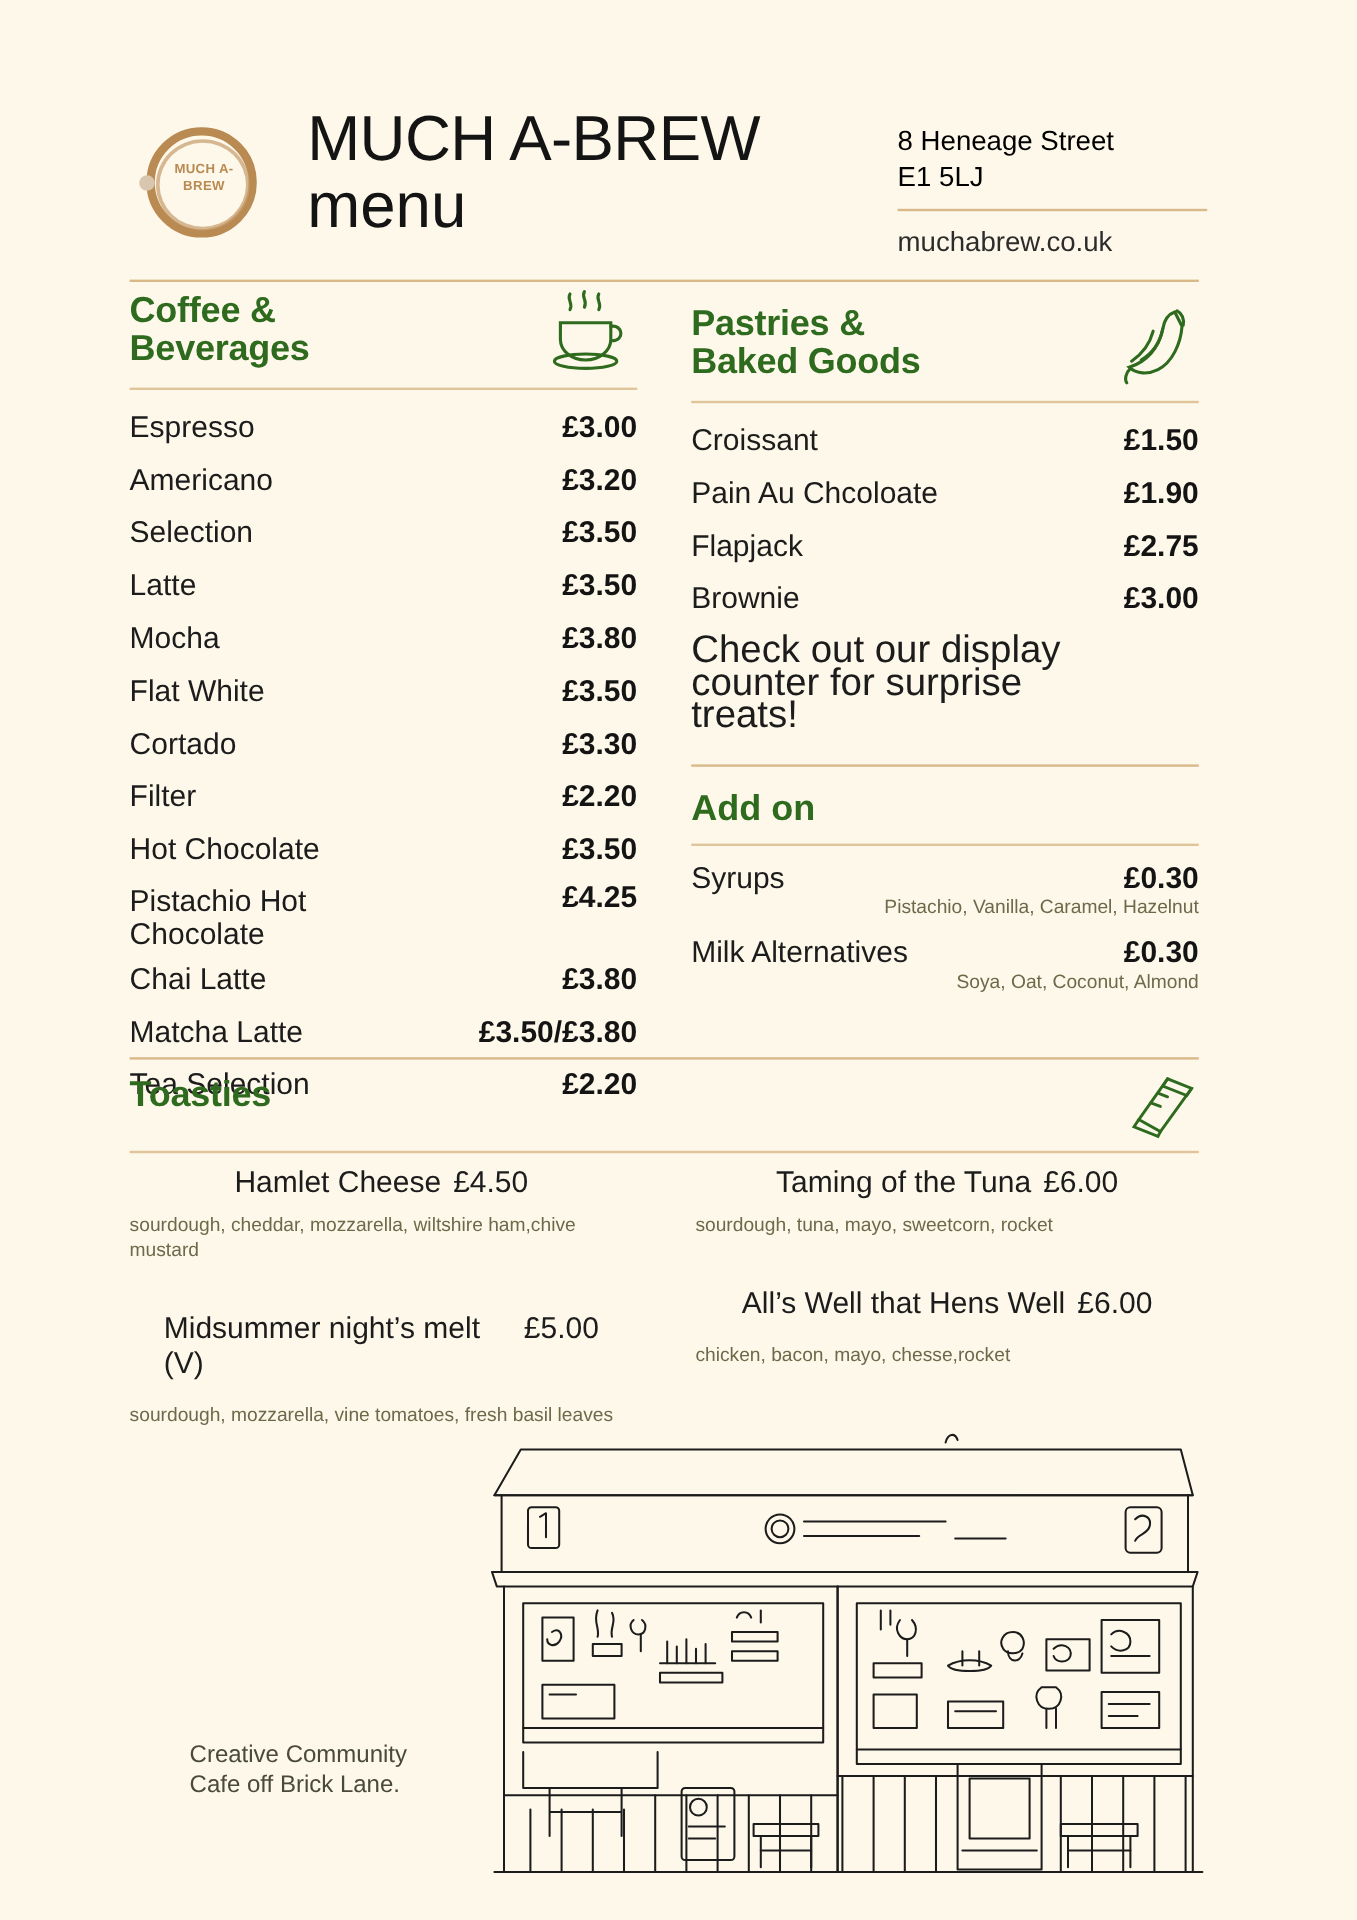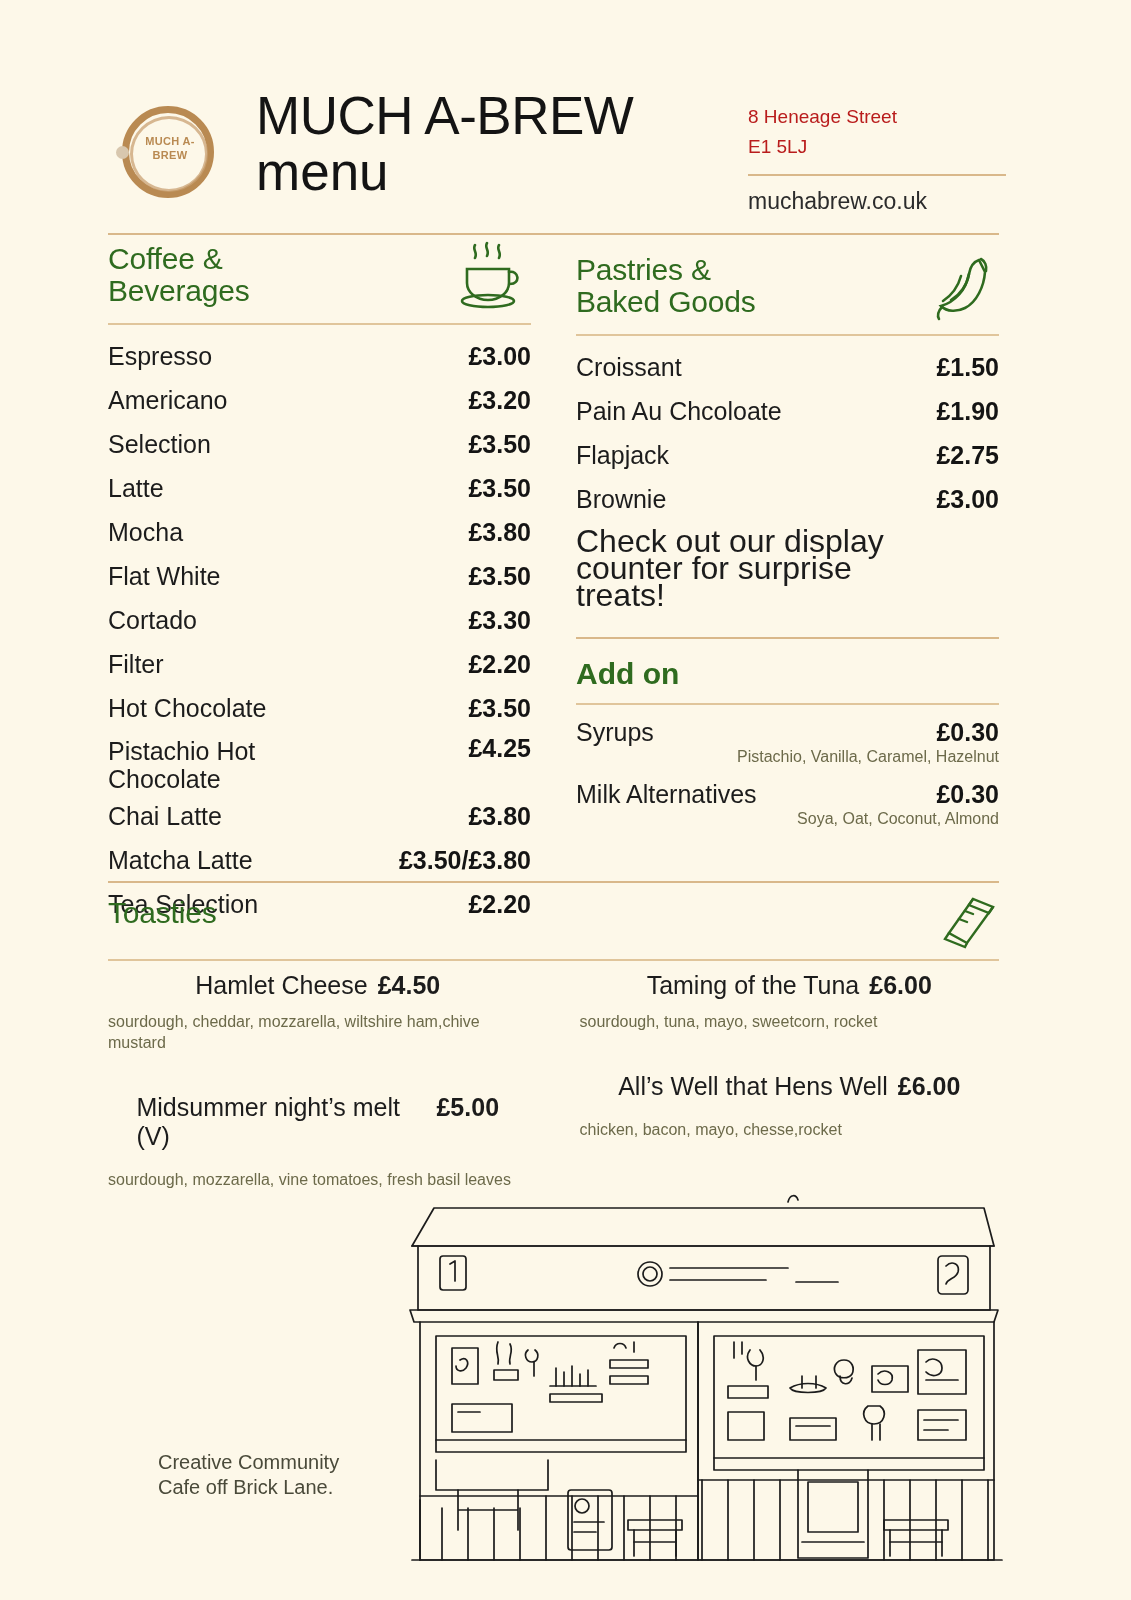--- a/index.html
+++ b/index.html
@@ -94,23 +94,23 @@
     font-weight: 400;
   }
 
   .addr {
     position: absolute;
     left: 640px;
     top: 14px;
     width: 275px;
   }
   .addr .line {
-    font-size: 19px;
+    font-size: 23px;
     line-height: 30px;
-    color: #b91c1c;
+    color: #000000;
   }
   .addr .rule {
     margin-top: 12px;
     border-top: 2px solid #d9b88a;
     width: 258px;
   }
   .addr .url {
     margin-top: 12px;
     font-size: 23px;
     color: #2c2c2c;
@@ -123,21 +123,21 @@
     top: 233px;
     width: 891px;
     border-top: 2px solid #d9b88a;
   }
 
   .col-left { position: absolute; left: 108px; top: 243px; width: 423px; }
   .col-right { position: absolute; left: 576px; top: 254px; width: 423px; }
 
   .sec-title {
     color: #2f6b1f;
-    font-weight: normal;
+    font-weight: bold;
     font-size: 30px;
     line-height: 32px;
     letter-spacing: -0.2px;
   }
   .sec-head {
     position: relative;
     min-height: 74px;
   }
   .sec-head .icon {
     position: absolute;
@@ -226,21 +226,21 @@
     align-items: baseline;
   }
   .titem .tname {
     font-size: 25px;
     line-height: 29px;
     color: #1c1c1c;
     padding-right: 10px;
   }
   .titem .tprice {
     font-size: 25px;
-    font-weight: bold;
+    font-weight: normal;
     white-space: nowrap;
   }
   .titem .tsub {
     font-size: 16px;
     line-height: 21px;
     color: #6c6a4a;
     margin-top: 11px;
   }
 
   

